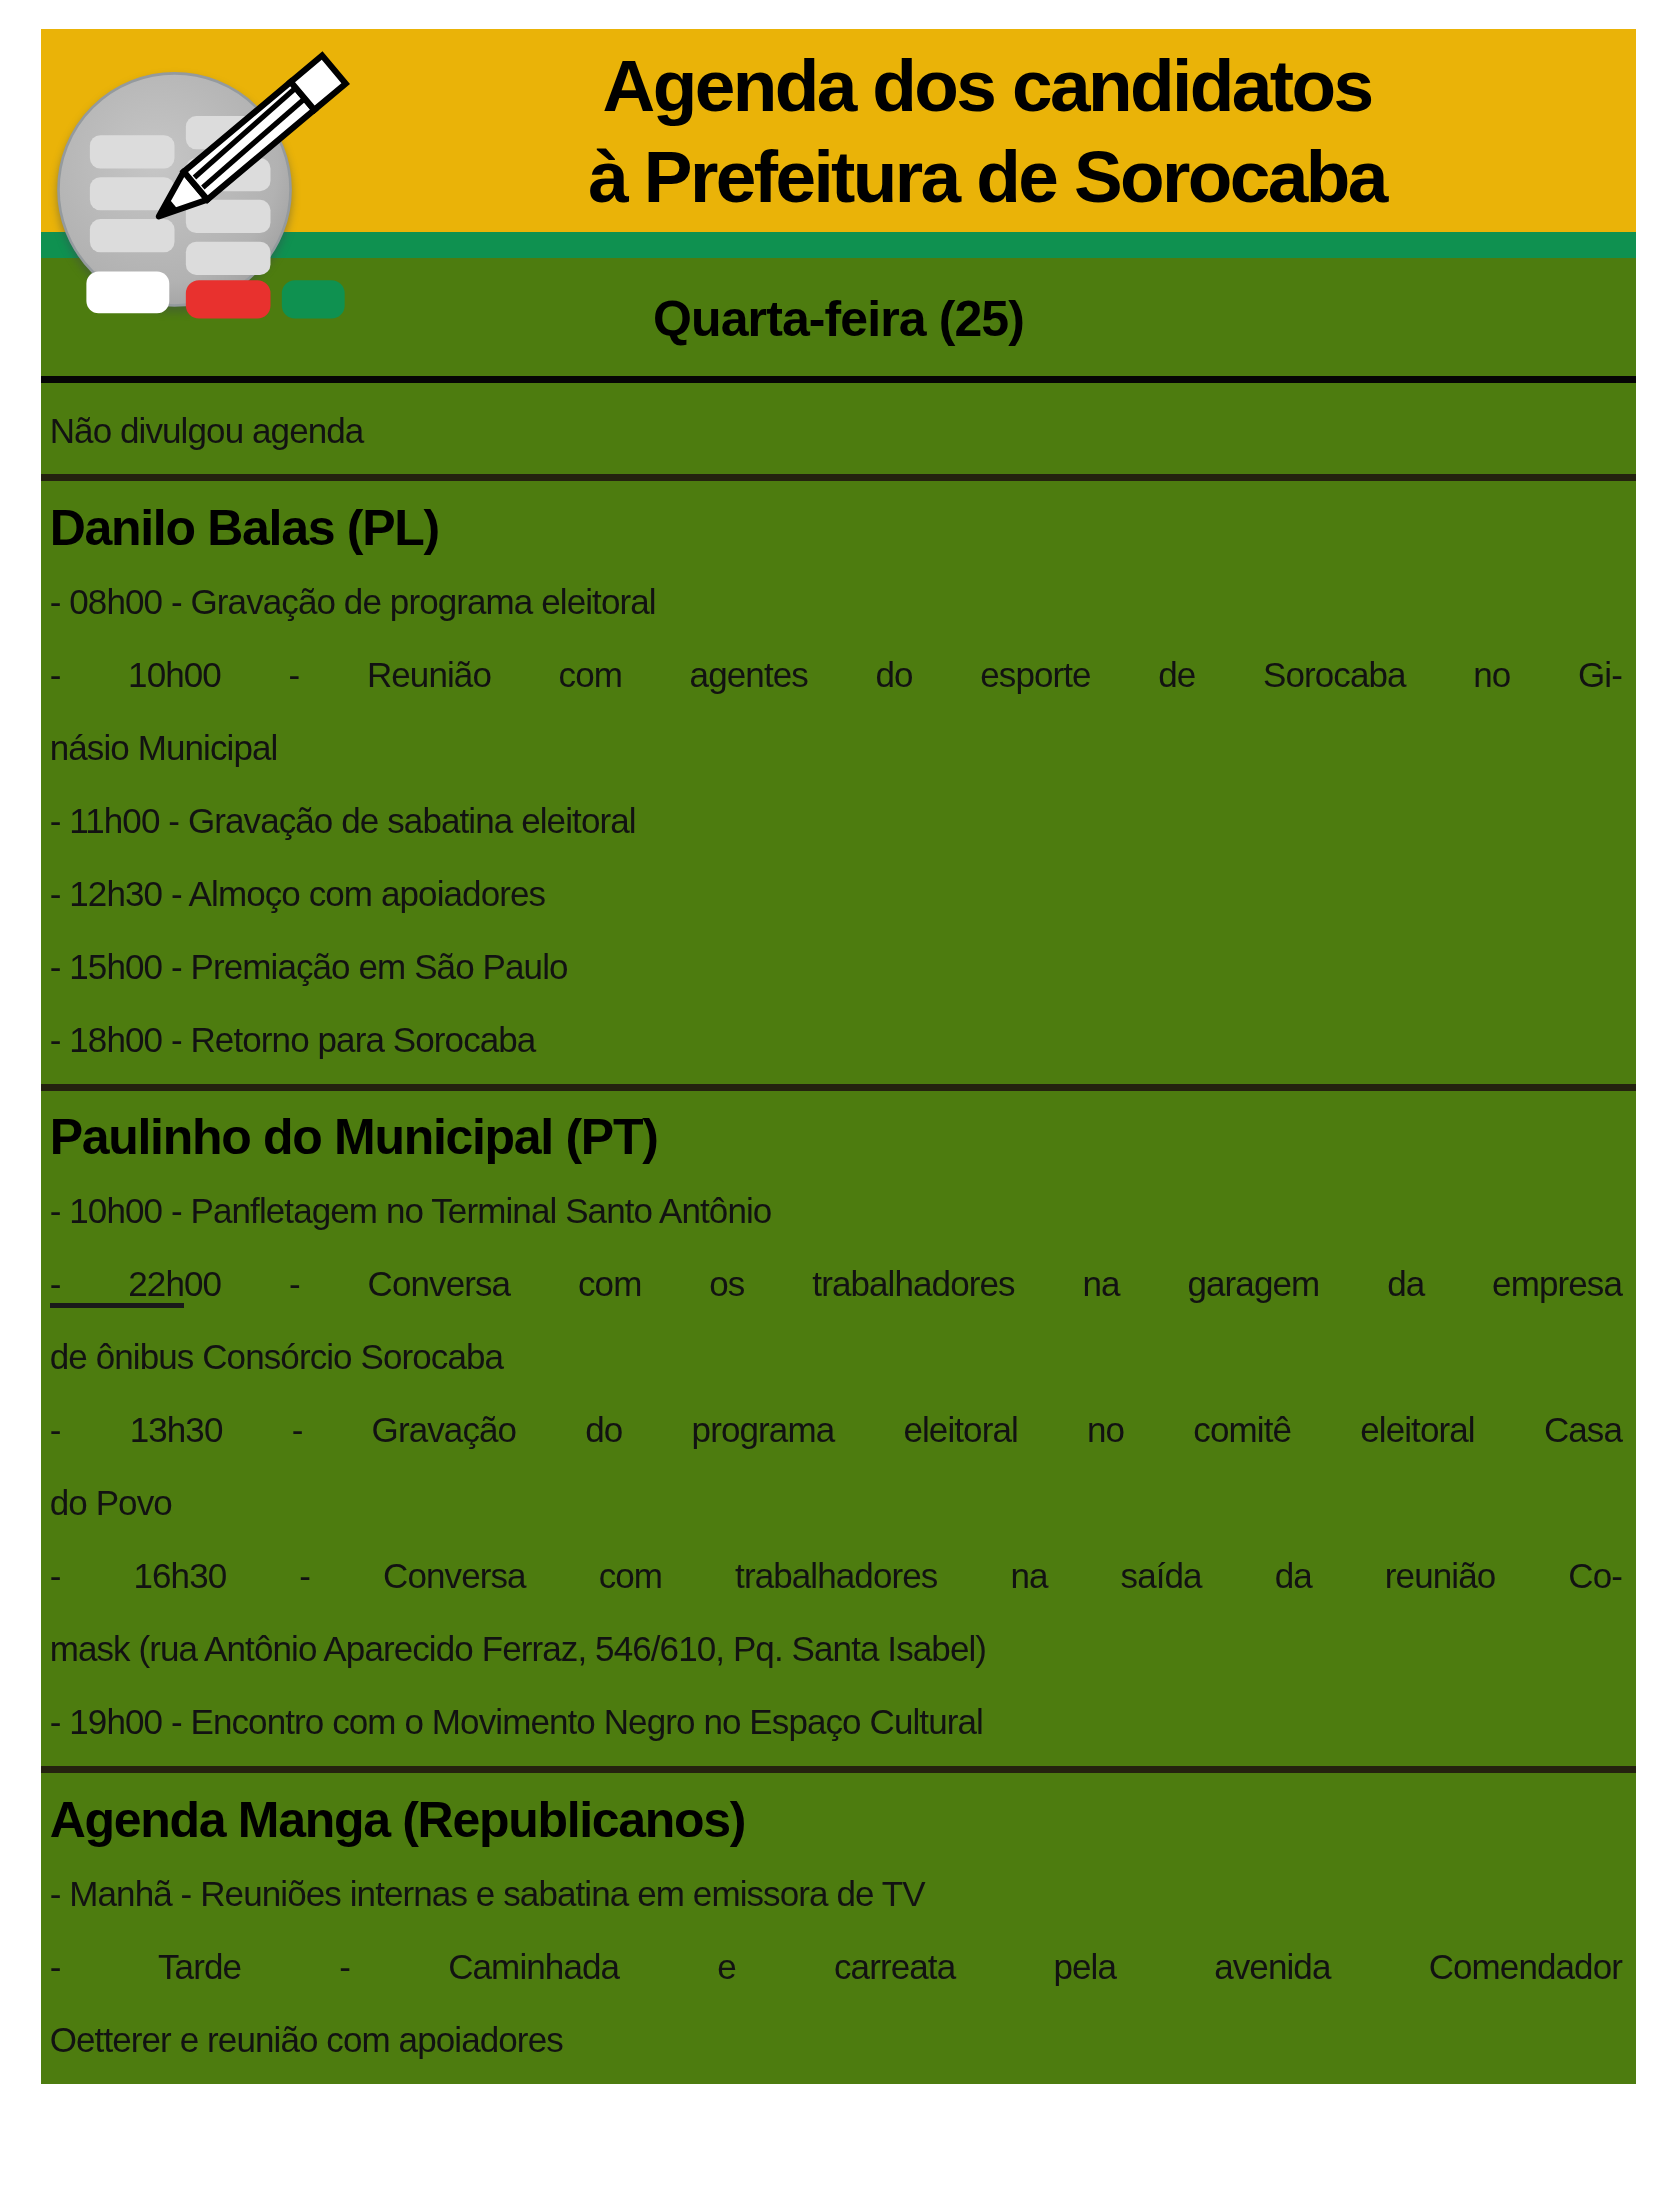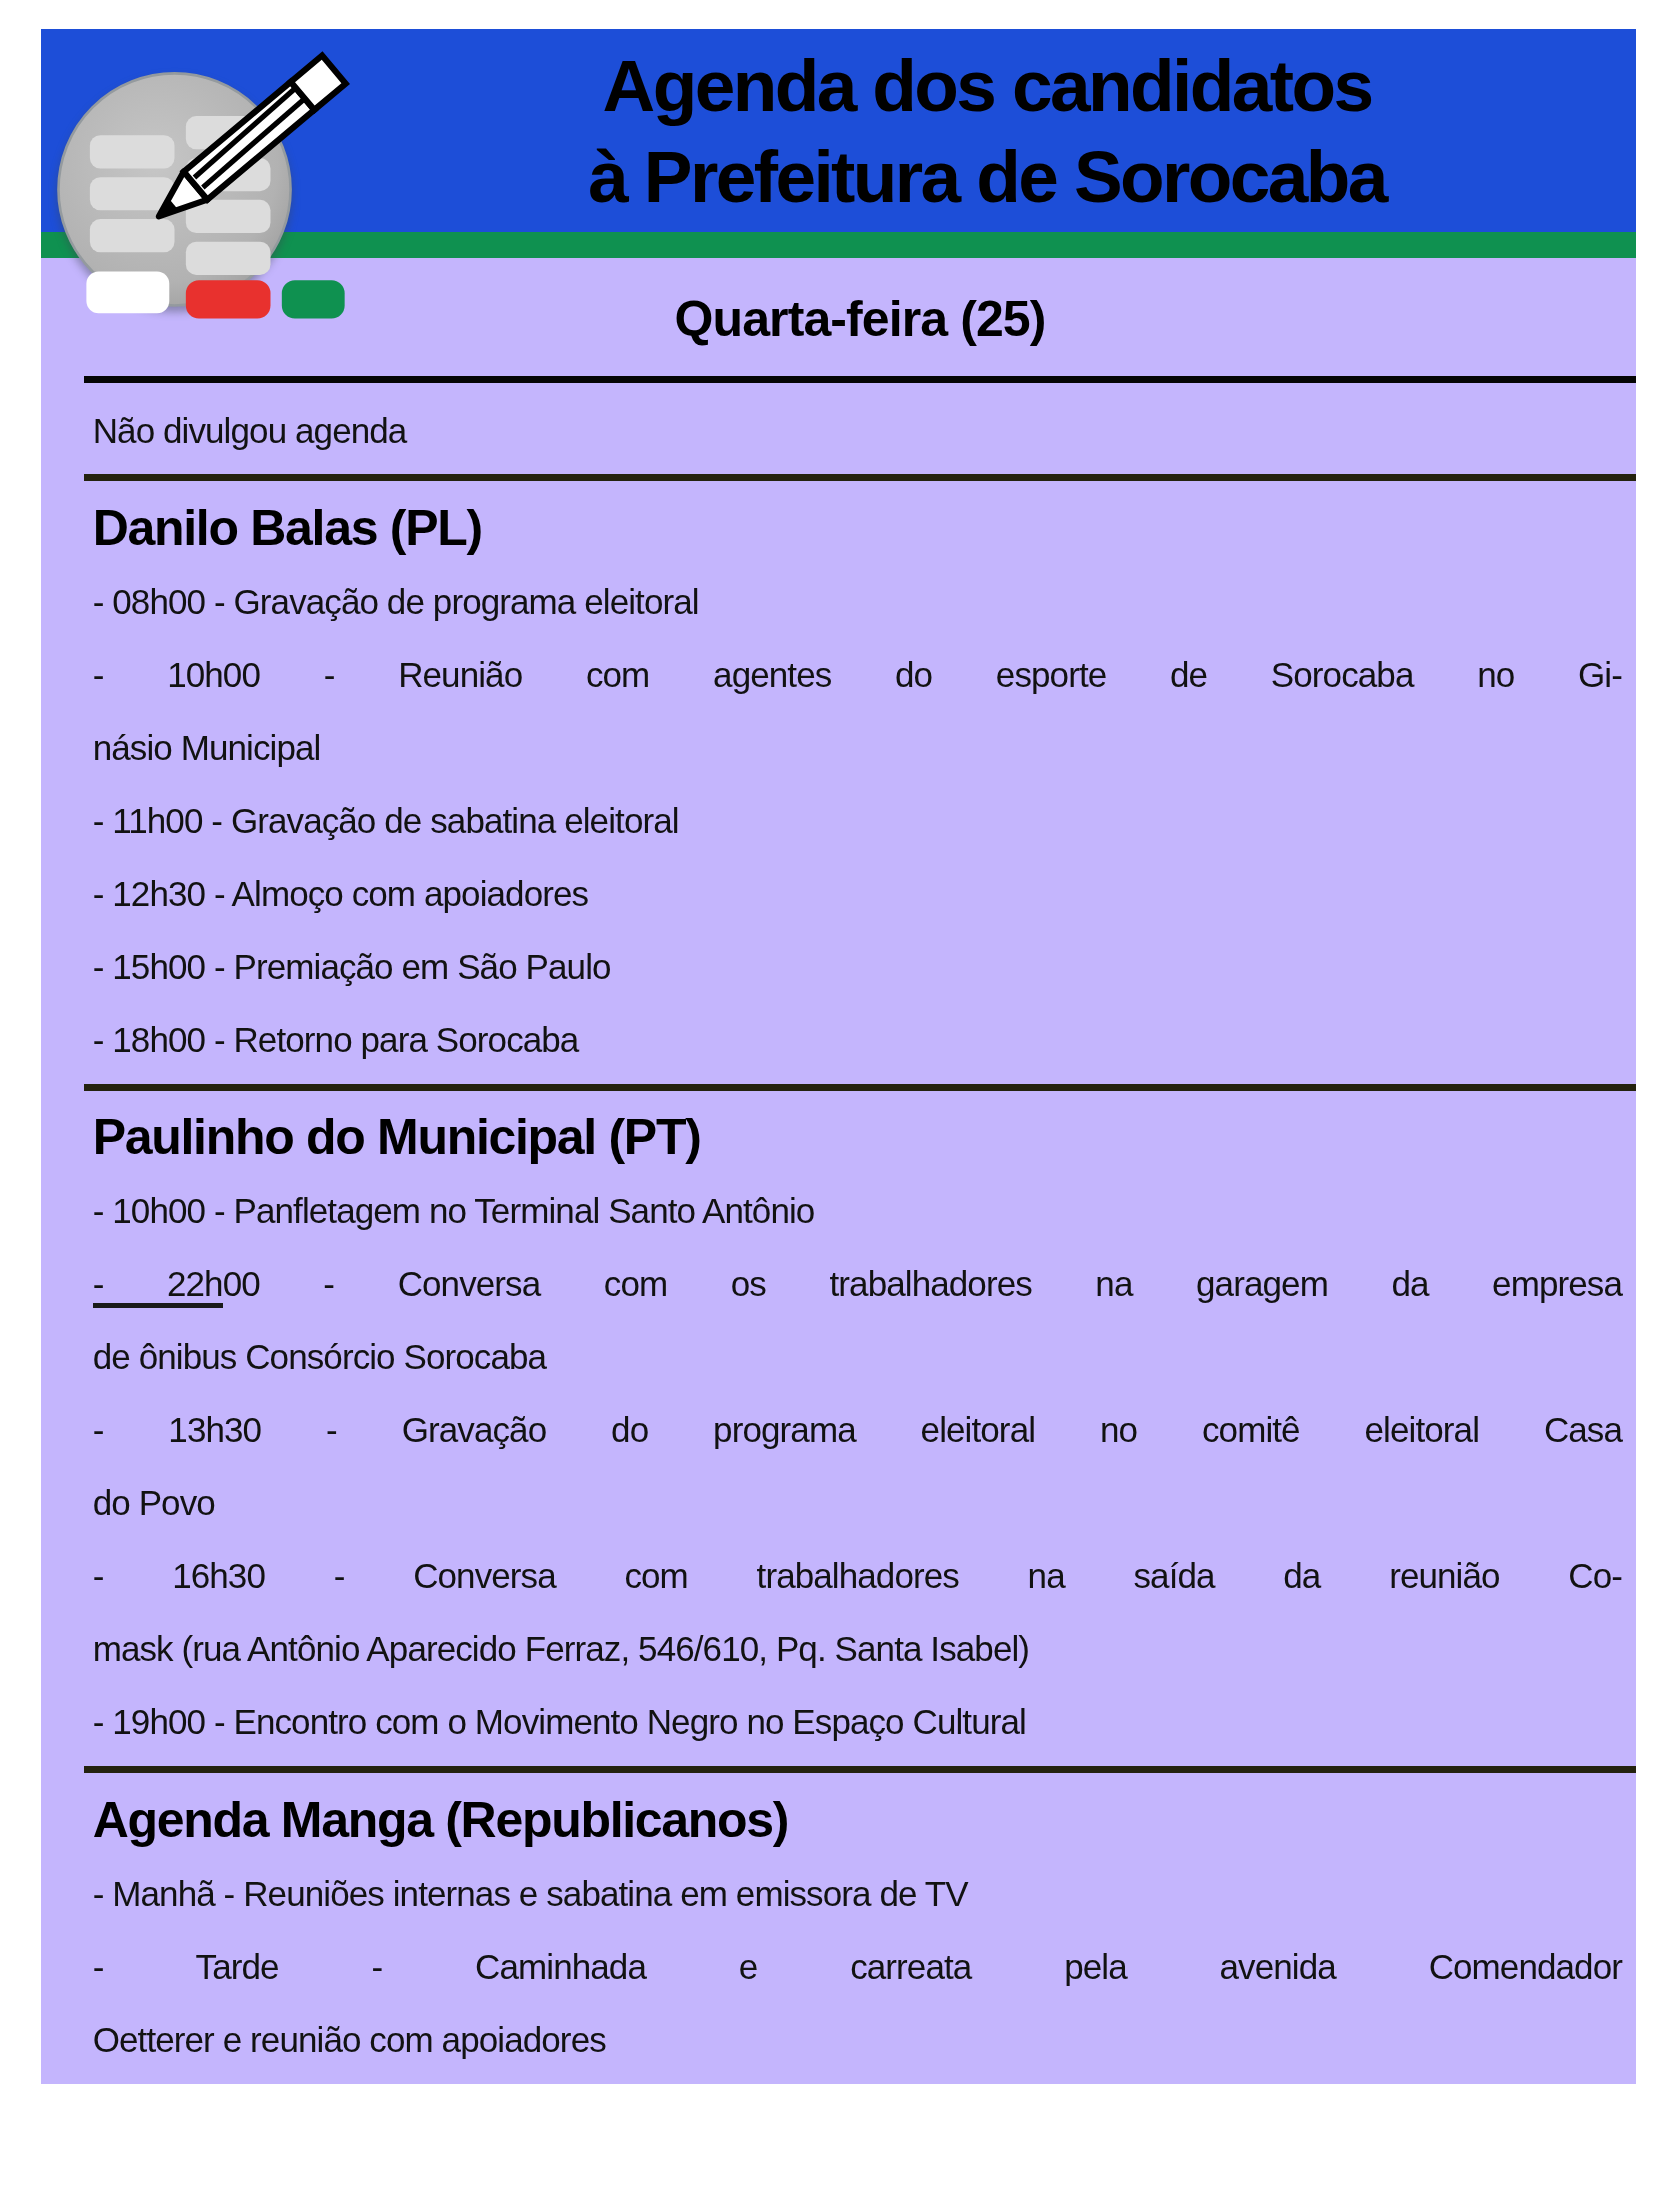--- a/index.html
+++ b/index.html
@@ -8,36 +8,36 @@
     background:#ffffff;
     font-family:"Liberation Sans", sans-serif;
     position:relative;
     overflow:hidden;
     color:#000;
   }
   .sheet{
     position:absolute;left:41px;top:29px;width:1595px;
   }
   .hdr{
-    background:#1d4ed8;
+    background:#eab308;
     height:203px;
     position:relative;
   }
   .title{
     padding-top:10.5px;
     padding-left:297px;
     text-align:center;
     font-weight:bold;
     font-size:73px;
     line-height:91px;
     letter-spacing:-2.6px;
     color:#000;
   }
   .green-bar{height:26px;background:#0f9150;}
-  .yellow{background:#c4b5fd;padding-left:43px;}
+  .yellow{background:#4d7c0f;}
   .date-row{
     height:118px;
     line-height:122px;
     text-align:center;
     font-weight:bold;
     font-size:50px;
     letter-spacing:-0.9px;
   }
   .sep{height:7px;background:#050505;}
   .sep.olive{background:#24220f;}

